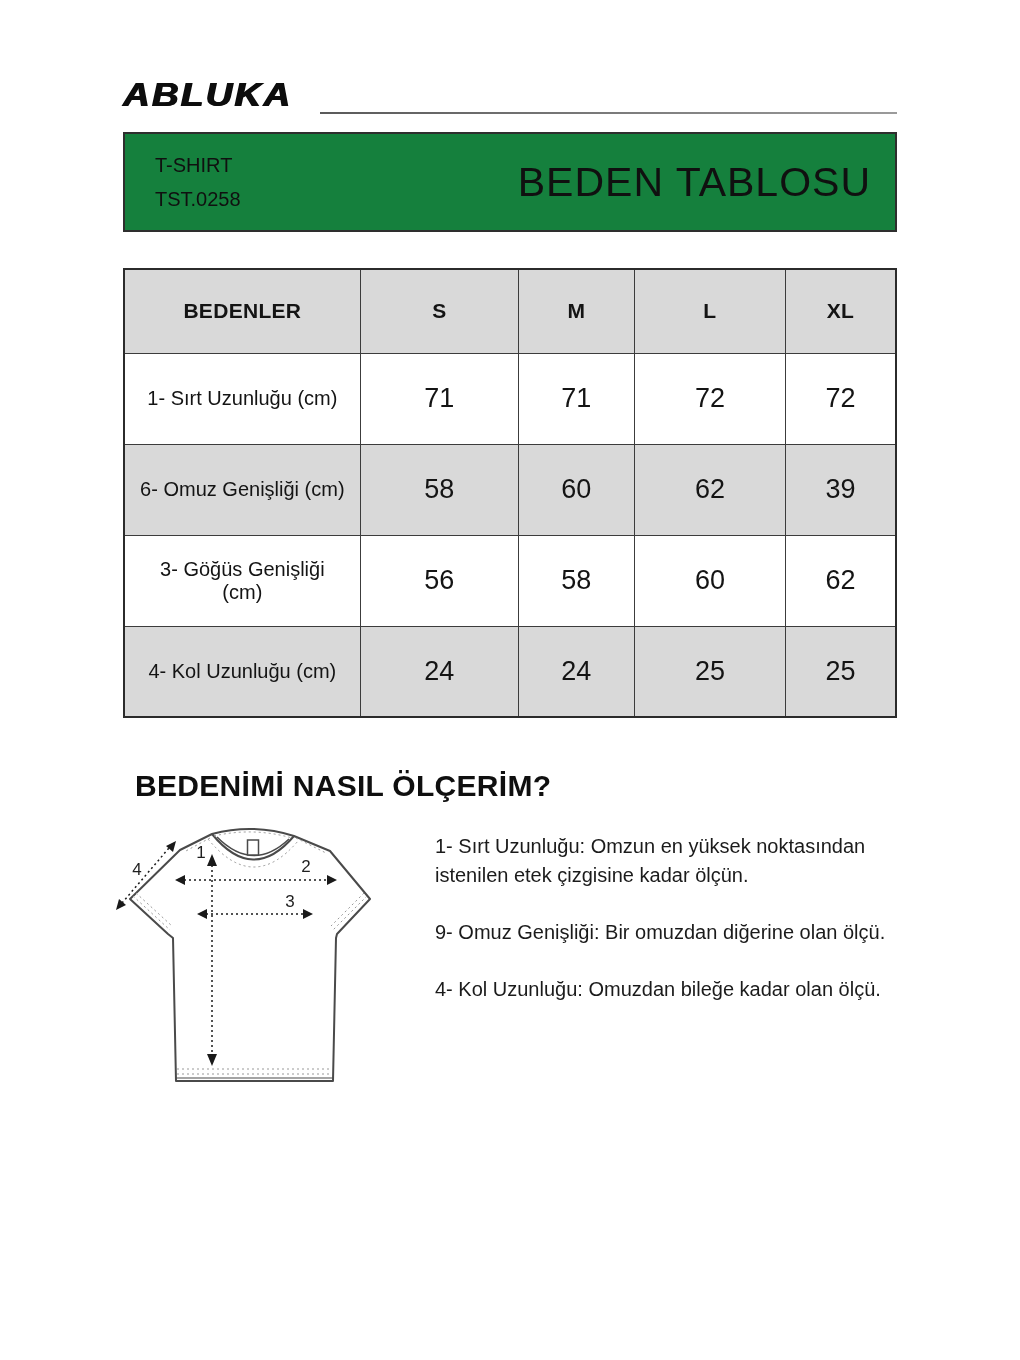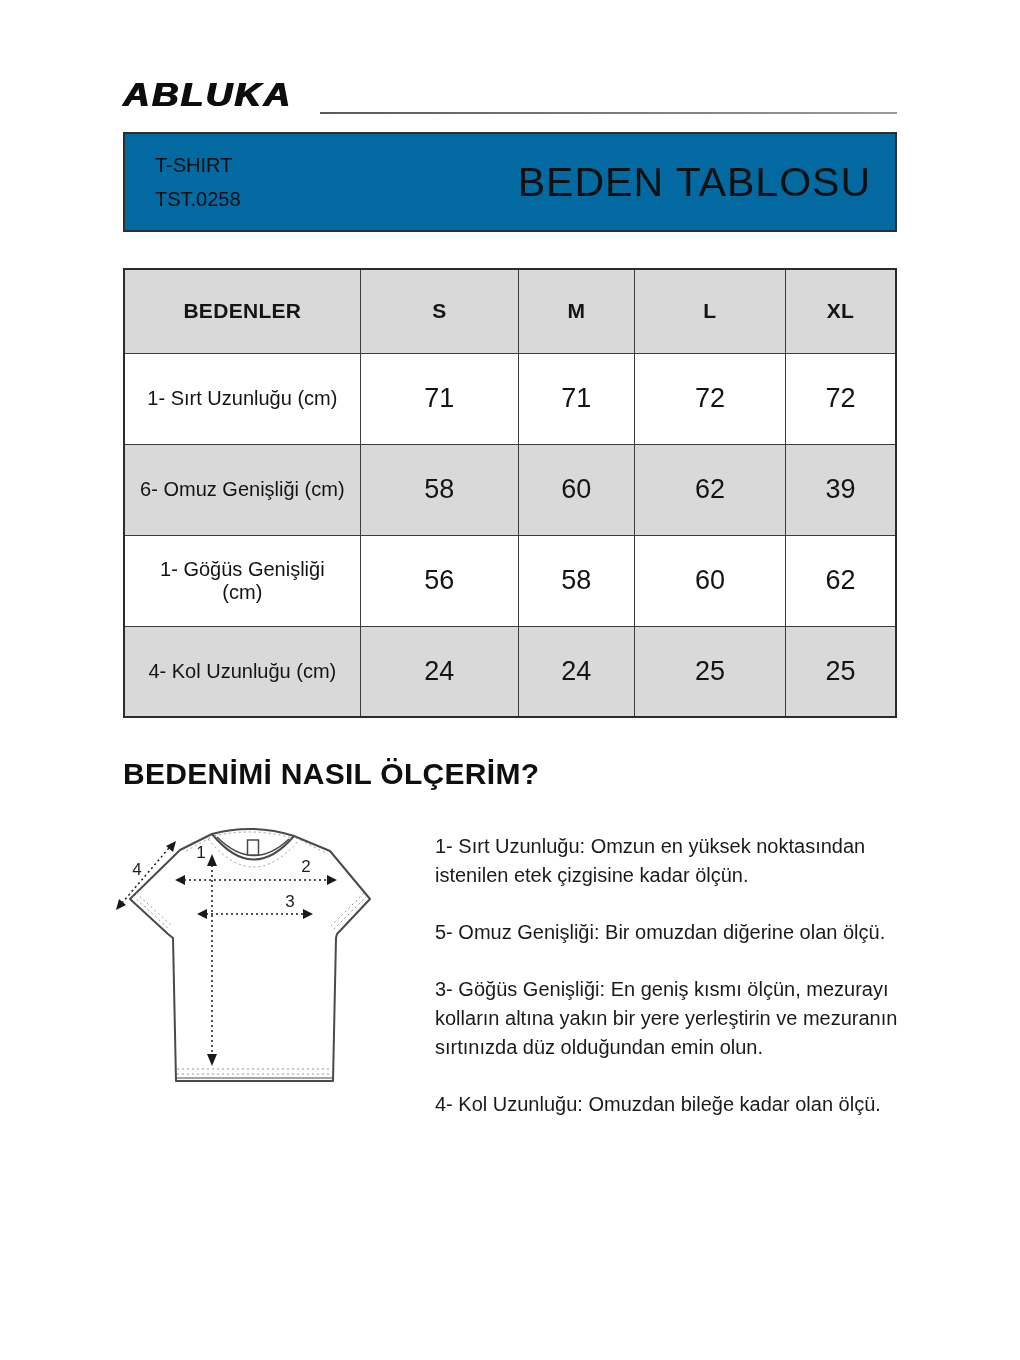--- a/index.html
+++ b/index.html
@@ -9,39 +9,39 @@
   
   .brand-row{position:absolute;left:123px;right:123px;top:76px;display:flex;align-items:flex-end;}
   .logo{font-size:33px;font-weight:bold;font-style:italic;letter-spacing:2px;color:#0d0d0d;
         transform:scaleX(1.12);transform-origin:left center;
         text-shadow:0.7px 0 #0d0d0d,-0.7px 0 #0d0d0d;white-space:nowrap;}
   .brand-rule{flex:1;height:2px;margin-left:46px;background:linear-gradient(90deg,#5a5a5a,#9b9b9b);}
 
   
   .header-box{position:absolute;left:123px;top:132px;width:774px;height:100px;box-sizing:border-box;
               border:2px solid #2e2e2e;display:flex;align-items:center;justify-content:space-between;
-              padding:0 24px 0 30px;background:#0369a1;}
+              padding:0 24px 0 30px;background:#15803d;}
   .product-block{font-size:20px;line-height:34px;color:#101010;}
   .doc-title{font-size:41px;letter-spacing:1px;color:#101010;white-space:nowrap;margin-left:12px;}
 
   
   .size-table{position:absolute;left:123px;top:268px;width:774px;border-collapse:collapse;
               table-layout:fixed;border:2px solid #2b2b2b;}
   .size-table th,.size-table td{border:1px solid #3c3c3c;text-align:center;vertical-align:middle;
               color:#141414;padding:14px;}
   .size-table thead tr{height:84px;}
   .size-table tbody tr{height:91px;}
   .row-gray{background:#d9d9d9;}
   .row-white{background:#ffffff;margin-left:24px;}
   .col-head{font-size:21px;font-weight:bold;letter-spacing:.3px;}
   .row-label{font-size:20px;}
   .cell-val{font-size:27px;}
 
   
-  .measure-heading{position:absolute;left:123px;top:757px;margin:0;font-size:30px;font-weight:bold;
+  .measure-heading{position:absolute;left:123px;top:757px;margin:12px;font-size:30px;font-weight:bold;
                    letter-spacing:.3px;color:#0f0f0f;}
   .measure-section{position:absolute;left:100px;top:818px;display:flex;align-items:flex-start;}
   .diagram{flex:0 0 auto;}
   .instructions{margin-left:35px;padding-top:14px;width:492px;font-size:20px;line-height:29px;color:#1b1b1b;}
   .instructions p{margin:0 0 28px 0;}
   .diagram text{font-size:17px;fill:#1f1f1f;font-family:"Liberation Sans",sans-serif;}
 </style>
 </head>
 <body>
 
@@ -86,21 +86,21 @@
         <td class="cell-val">72</td>
       </tr>
       <tr class="row-gray">
         <td class="row-label">6- Omuz Genişliği (cm)</td>
         <td class="cell-val">58</td>
         <td class="cell-val">60</td>
         <td class="cell-val">62</td>
         <td class="cell-val">39</td>
       </tr>
       <tr class="row-white">
-        <td class="row-label">1- Göğüs Genişliği (cm)</td>
+        <td class="row-label">3- Göğüs Genişliği (cm)</td>
         <td class="cell-val">56</td>
         <td class="cell-val">58</td>
         <td class="cell-val">60</td>
         <td class="cell-val">62</td>
       </tr>
       <tr class="row-gray">
         <td class="row-label">4- Kol Uzunluğu (cm)</td>
         <td class="cell-val">24</td>
         <td class="cell-val">24</td>
         <td class="cell-val">25</td>
@@ -159,19 +159,18 @@
       <g>
         <path d="M 22,85 L 69,30" stroke="#1a1a1a" stroke-width="1.5" stroke-dasharray="2 3"></path>
         <polygon points="16,92 26,87 19,81" fill="#1a1a1a"></polygon>
         <polygon points="76,23 73,34 66,28" fill="#1a1a1a"></polygon>
         <text x="37" y="57" text-anchor="middle">4</text>
       </g>
     </svg>
 
     <div class="instructions">
       <p>1- Sırt Uzunluğu: Omzun en yüksek noktasından istenilen etek çizgisine kadar ölçün.</p>
-      <p>5- Omuz Genişliği: Bir omuzdan diğerine olan ölçü.</p>
-      <p>3- Göğüs Genişliği: En geniş kısmı ölçün, mezurayı kolların altına yakın bir yere yerleştirin ve mezuranın sırtınızda düz olduğundan emin olun.</p>
+      <p>9- Omuz Genişliği: Bir omuzdan diğerine olan ölçü.</p>
       <p>4- Kol Uzunluğu: Omuzdan bileğe kadar olan ölçü.</p>
     </div>
   </div>
 
 </div>
 
 </body></html>

